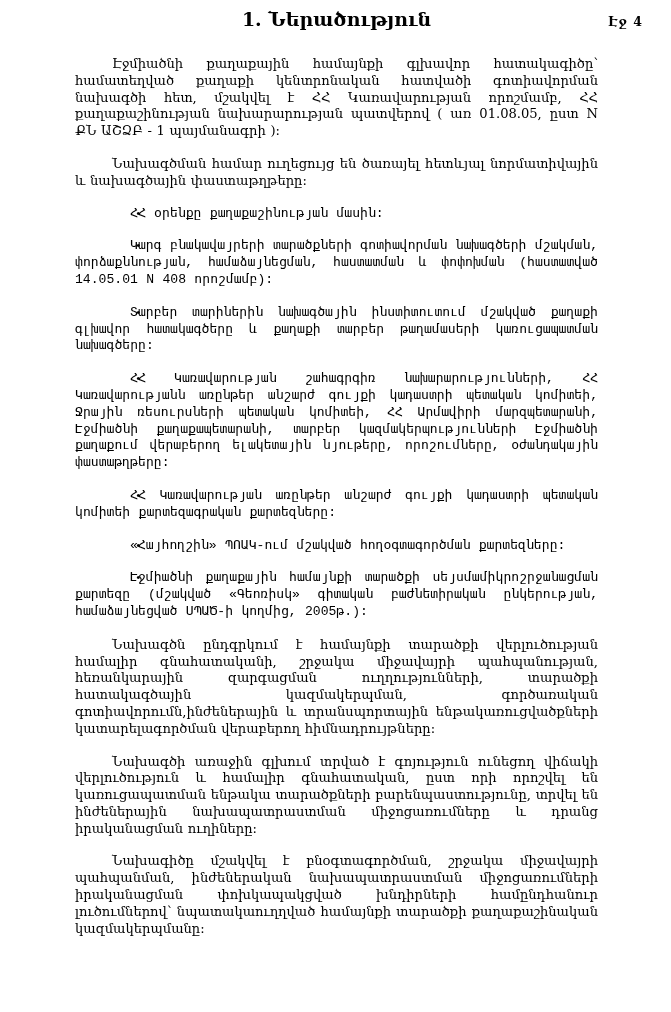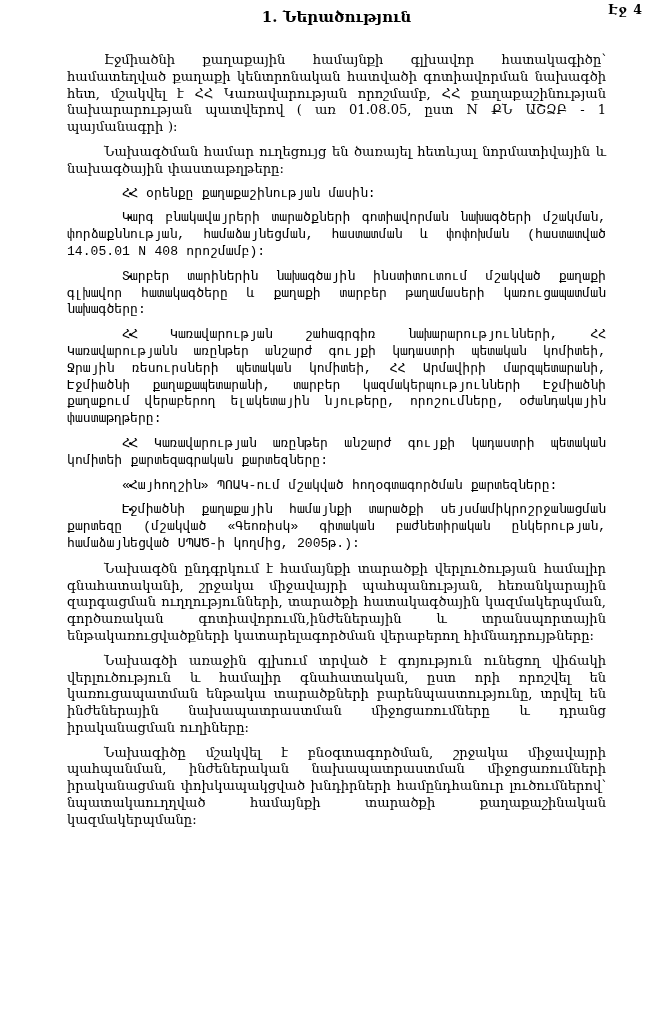--- a/index.html
+++ b/index.html
@@ -17,38 +17,38 @@
   }
   .page {
     box-sizing: border-box;
     width: 671px;
     height: 1012px;
     padding: 6px 57px 8px 59px;
     position: relative;
   }
   .page-number {
     position: absolute;
-    top: 2px;
+    top: 14px;
     right: 28px;
     font-weight: bold;
     font-size: 12.5px;
     letter-spacing: 1px;
   }
   .title {
     text-align: center;
     font-weight: bold;
-    font-size: 15px;
+    font-size: 19px;
     margin: 2px 0 26px 0;
   }
   .doc-body {
     font-size: 13.1px;
     line-height: 16.8px;
   }
   .para {
-    margin: 8px;
+    margin: 16px;
     text-align: justify;
     word-spacing: 0.5px;
   }
   .para.indent { text-indent: 37px; }
   .para.flush  { text-indent: 0; }
   .para.bullet { text-indent: 30px; font-family: Liberation Mono, monospace; }
   .bullet-marker {
     display: inline-block;
     width: 25px;
     font-size: 11px;

